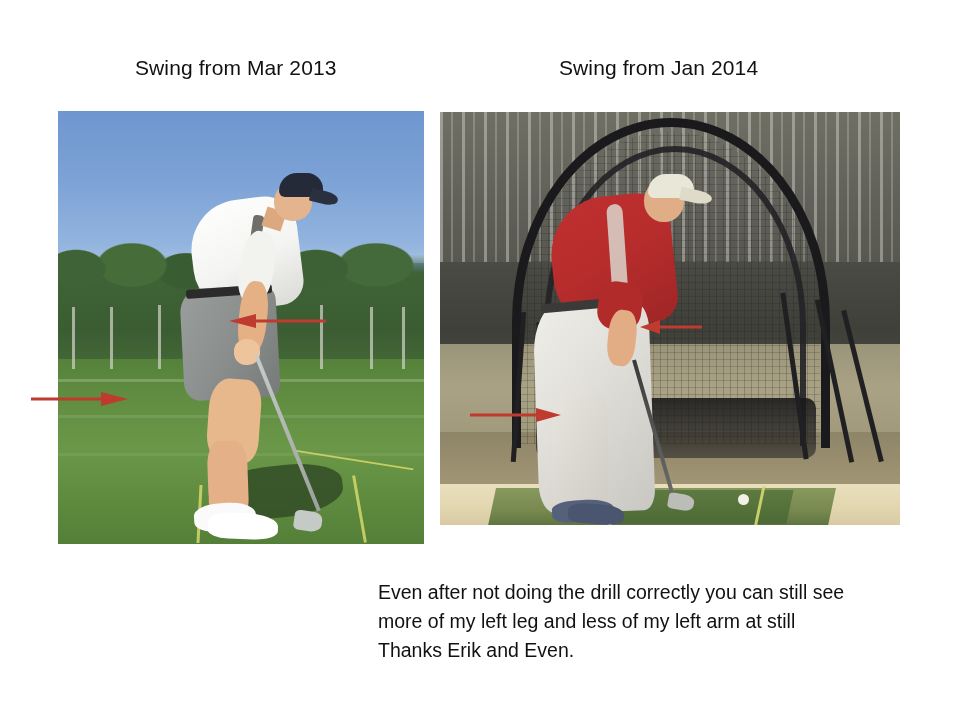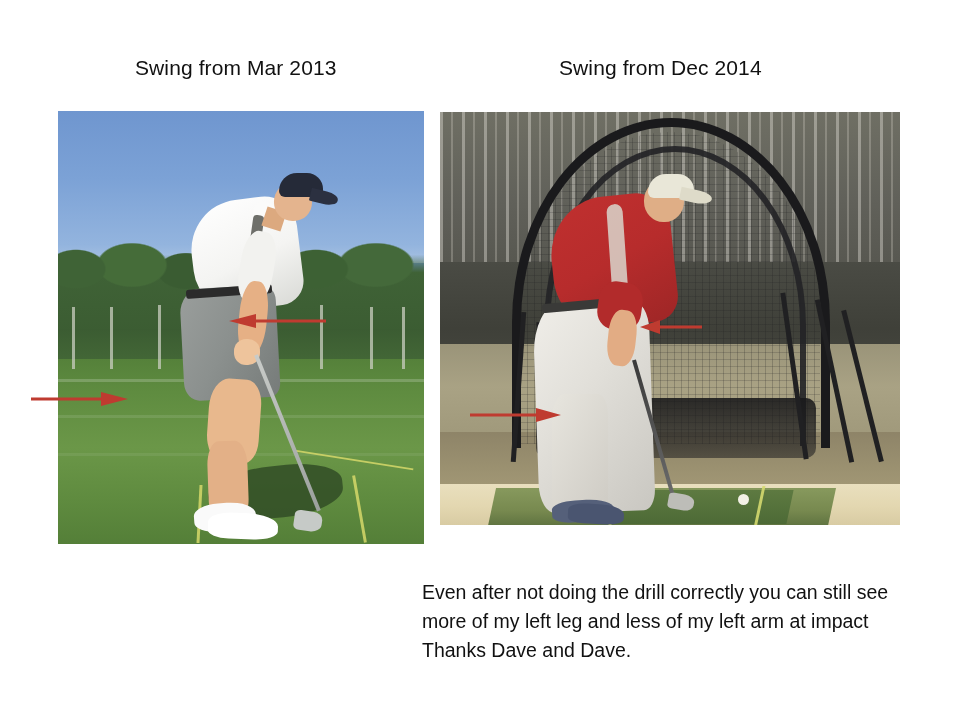--- a/index.html
+++ b/index.html
@@ -39,21 +39,21 @@
   
   #caption {
     position: absolute;
     left: 378px;
     top: 578px;
     width: 545px;
     font-size: 19.5px;
     line-height: 29px;
     color: #111111;
   }
-  #caption .cap-line { display: block; white-space: nowrap; margin-left: 44px; }
+  #caption .cap-line { display: block; white-space: nowrap; }
 
   
   .photo {
     position: absolute;
     overflow: hidden;
   }
   #photo-left {
     left: 58px; top: 111px;
     width: 366px; height: 433px;
     background: #6d94cc;
@@ -387,21 +387,21 @@
   }
   .arrow svg { display: block; overflow: visible; }
 </style>
 </head>
 <body>
 
 <div id="slide">
 
   <div class="slide-title" id="title-left">Swing from Mar 2013</div>
 
-  <div class="slide-title" id="title-right">Swing from Dec 2014</div>
+  <div class="slide-title" id="title-right">Swing from Jan 2014</div>
 
   <div class="photo" id="photo-left">
 
     <div class="layer l-sky"></div>
     <div class="layer l-treeline"></div>
     <div class="layer l-hedge"></div>
     <div class="layer l-grass"></div>
 
     <div class="layer l-pole" style="left:14px;  top:196px; height:62px;"></div>
     <div class="layer l-pole" style="left:52px;  top:196px; height:62px;"></div>
@@ -501,17 +501,17 @@
   </div>
 
   <div class="arrow" style="left:470px; top:406px; width:92px;">
     <svg width="92" height="18" viewBox="0 0 92 18">
       <path d="M0,7.5 L66,7.5 L66,2 L91,9 L66,16 L66,10.5 L0,10.5 Z" fill="#bf3b30"></path>
     </svg>
   </div>
 
   <div id="caption">
     <span class="cap-line">Even after not doing the drill correctly you can still see</span>
-    <span class="cap-line">more of my left leg and less of my left arm at impact</span>
-    <span class="cap-line">Thanks Dave and Dave.</span>
+    <span class="cap-line">more of my left leg and less of my left arm at still</span>
+    <span class="cap-line">Thanks Erik and Even.</span>
   </div>
 
 </div>
 
 </body></html>

